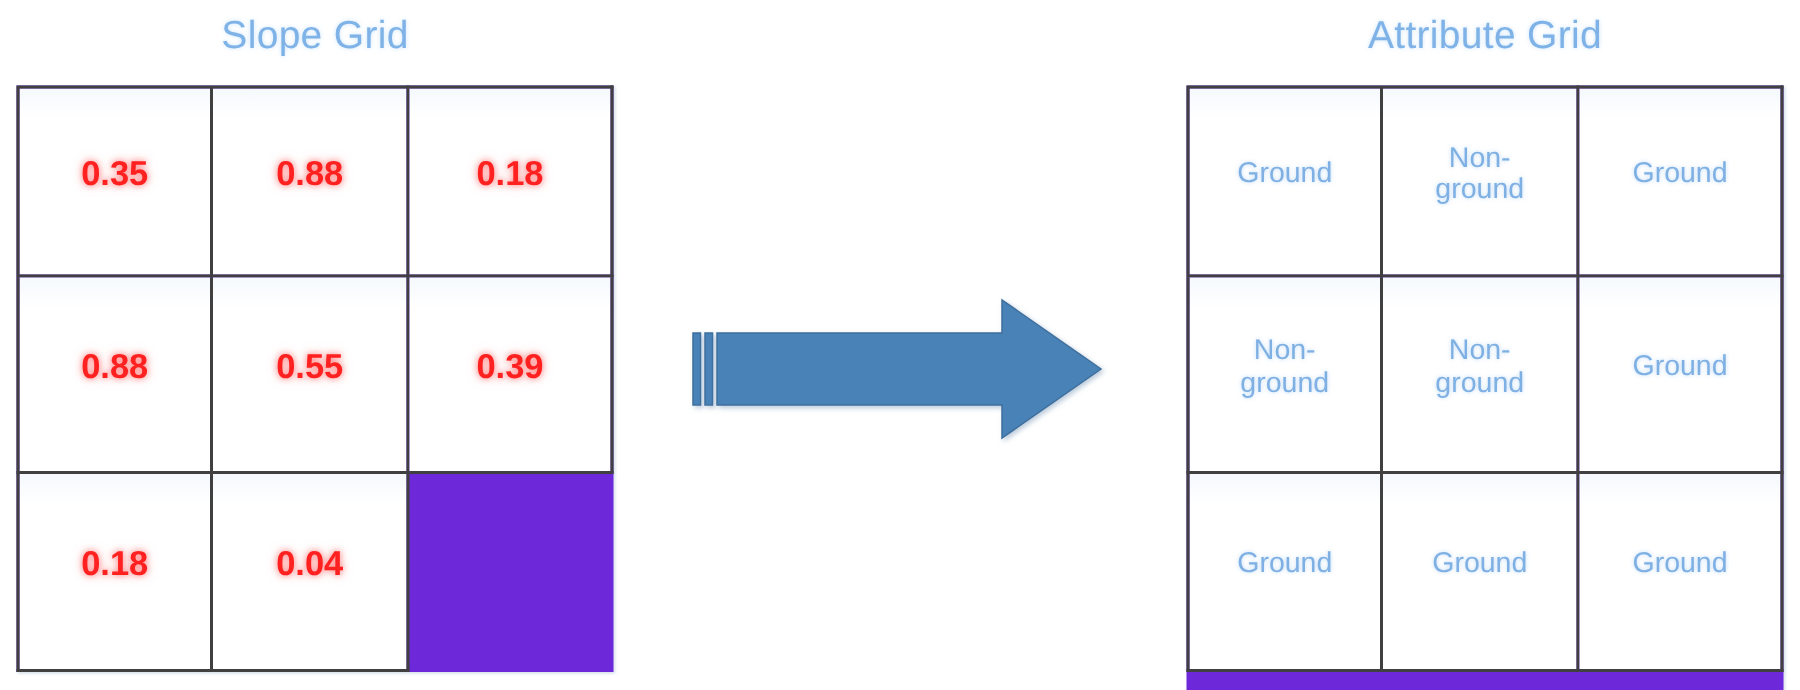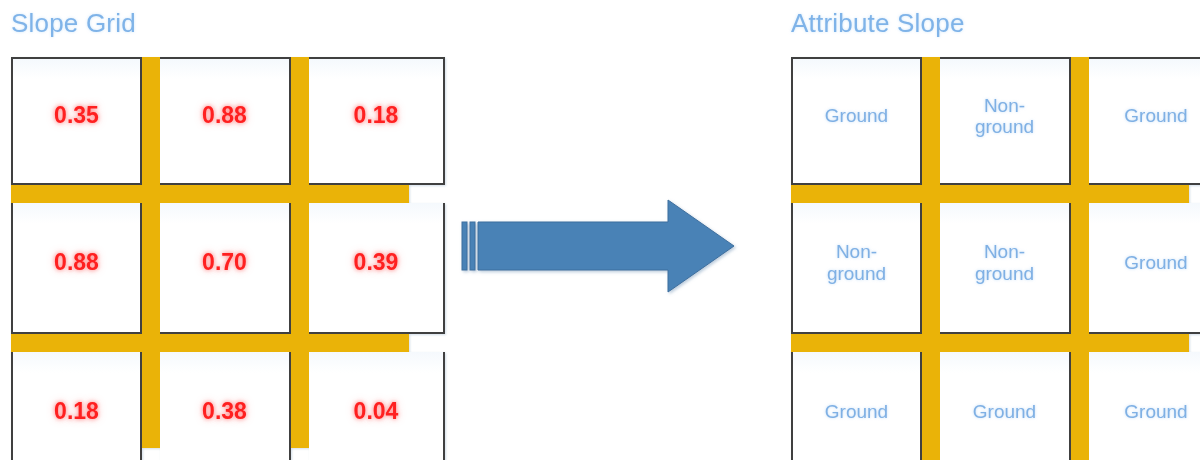--- a/index.html
+++ b/index.html
@@ -16,41 +16,41 @@
   }
 
   .stage {
     position: absolute;
     inset: 0;
   }
 
   
   .panel-title {
     position: absolute;
+    text-align: center;
     font-size: 26px;
     font-weight: 400;
     color: #7fb3e8;
     letter-spacing: 0.2px;
     text-shadow: 0 0 3px rgba(160,205,245,0.55);
     white-space: nowrap;
     line-height: 1;
   }
   #slope-title  { left: 11px;  top: 10px; width: 398px; }
   #attr-title   { left: 791px; top: 10px; width: 398px; }
 
   
   .grid {
     position: absolute;
     display: grid;
     grid-template-columns: 131px 131px 136px;
     grid-template-rows: 128px 131px 132px;
-    background: #eab308;
+    background: #6d28d9;
     box-sizing: border-box;
     filter: drop-shadow(1px 1px 1px rgba(130,160,190,0.35));
-    gap: 18px;
   }
   #slope-grid { left: 11px;  top: 57px; width: 398px; height: 391px; }
   #attr-grid  { left: 791px; top: 57px; width: 398px; height: 443px; }
 
   .cell {
     position: relative;
     box-sizing: border-box;
     border-right: 2.5px solid #404040;
     border-bottom: 2.5px solid #404040;
     background: linear-gradient(180deg, #f5f9fd 0%, #ffffff 16%, #ffffff 100%);
@@ -111,31 +111,28 @@
         <span class="cell-text">0.88</span>
       </div>
     <div class="cell row0">
         <span class="cell-text">0.18</span>
       </div>
 
     <div class="cell col0">
         <span class="cell-text">0.88</span>
       </div>
     <div class="cell">
-        <span class="cell-text">0.70</span>
+        <span class="cell-text">0.55</span>
       </div>
     <div class="cell">
         <span class="cell-text">0.39</span>
       </div>
 
     <div class="cell col0">
         <span class="cell-text">0.18</span>
-      </div>
-    <div class="cell">
-        <span class="cell-text">0.38</span>
       </div>
     <div class="cell">
         <span class="cell-text">0.04</span>
       </div>
   </div>
 
   <div id="arrow-block">
     <svg width="276" height="96" viewBox="0 0 276 96" xmlns="http://www.w3.org/2000/svg">
       <defs>
         <filter id="softshadow" x="-25%" y="-25%" width="160%" height="170%">
@@ -143,21 +140,21 @@
         </filter>
       </defs>
       <g filter="url(#softshadow)">
         <rect x="0" y="24" width="5" height="48" fill="#4a82b6" stroke="#3d6f9e" stroke-width="1"></rect>
         <rect x="8" y="24" width="5" height="48" fill="#4a82b6" stroke="#3d6f9e" stroke-width="1"></rect>
         <path d="M16,24 L206,24 L206,2 L272,48 L206,94 L206,72 L16,72 Z" fill="#4a82b6" stroke="#3d6f9e" stroke-width="1" stroke-linejoin="miter"></path>
       </g>
     </svg>
   </div>
 
-  <div class="panel-title" id="attr-title">Attribute Slope</div>
+  <div class="panel-title" id="attr-title">Attribute Grid</div>
 
   <div class="grid attr" id="attr-grid">
     <div class="cell col0 row0">
         <span class="cell-text">Ground</span>
       </div>
     <div class="cell row0">
         <span class="cell-text">Non-
 ground</span>
       </div>
     <div class="cell row0">

